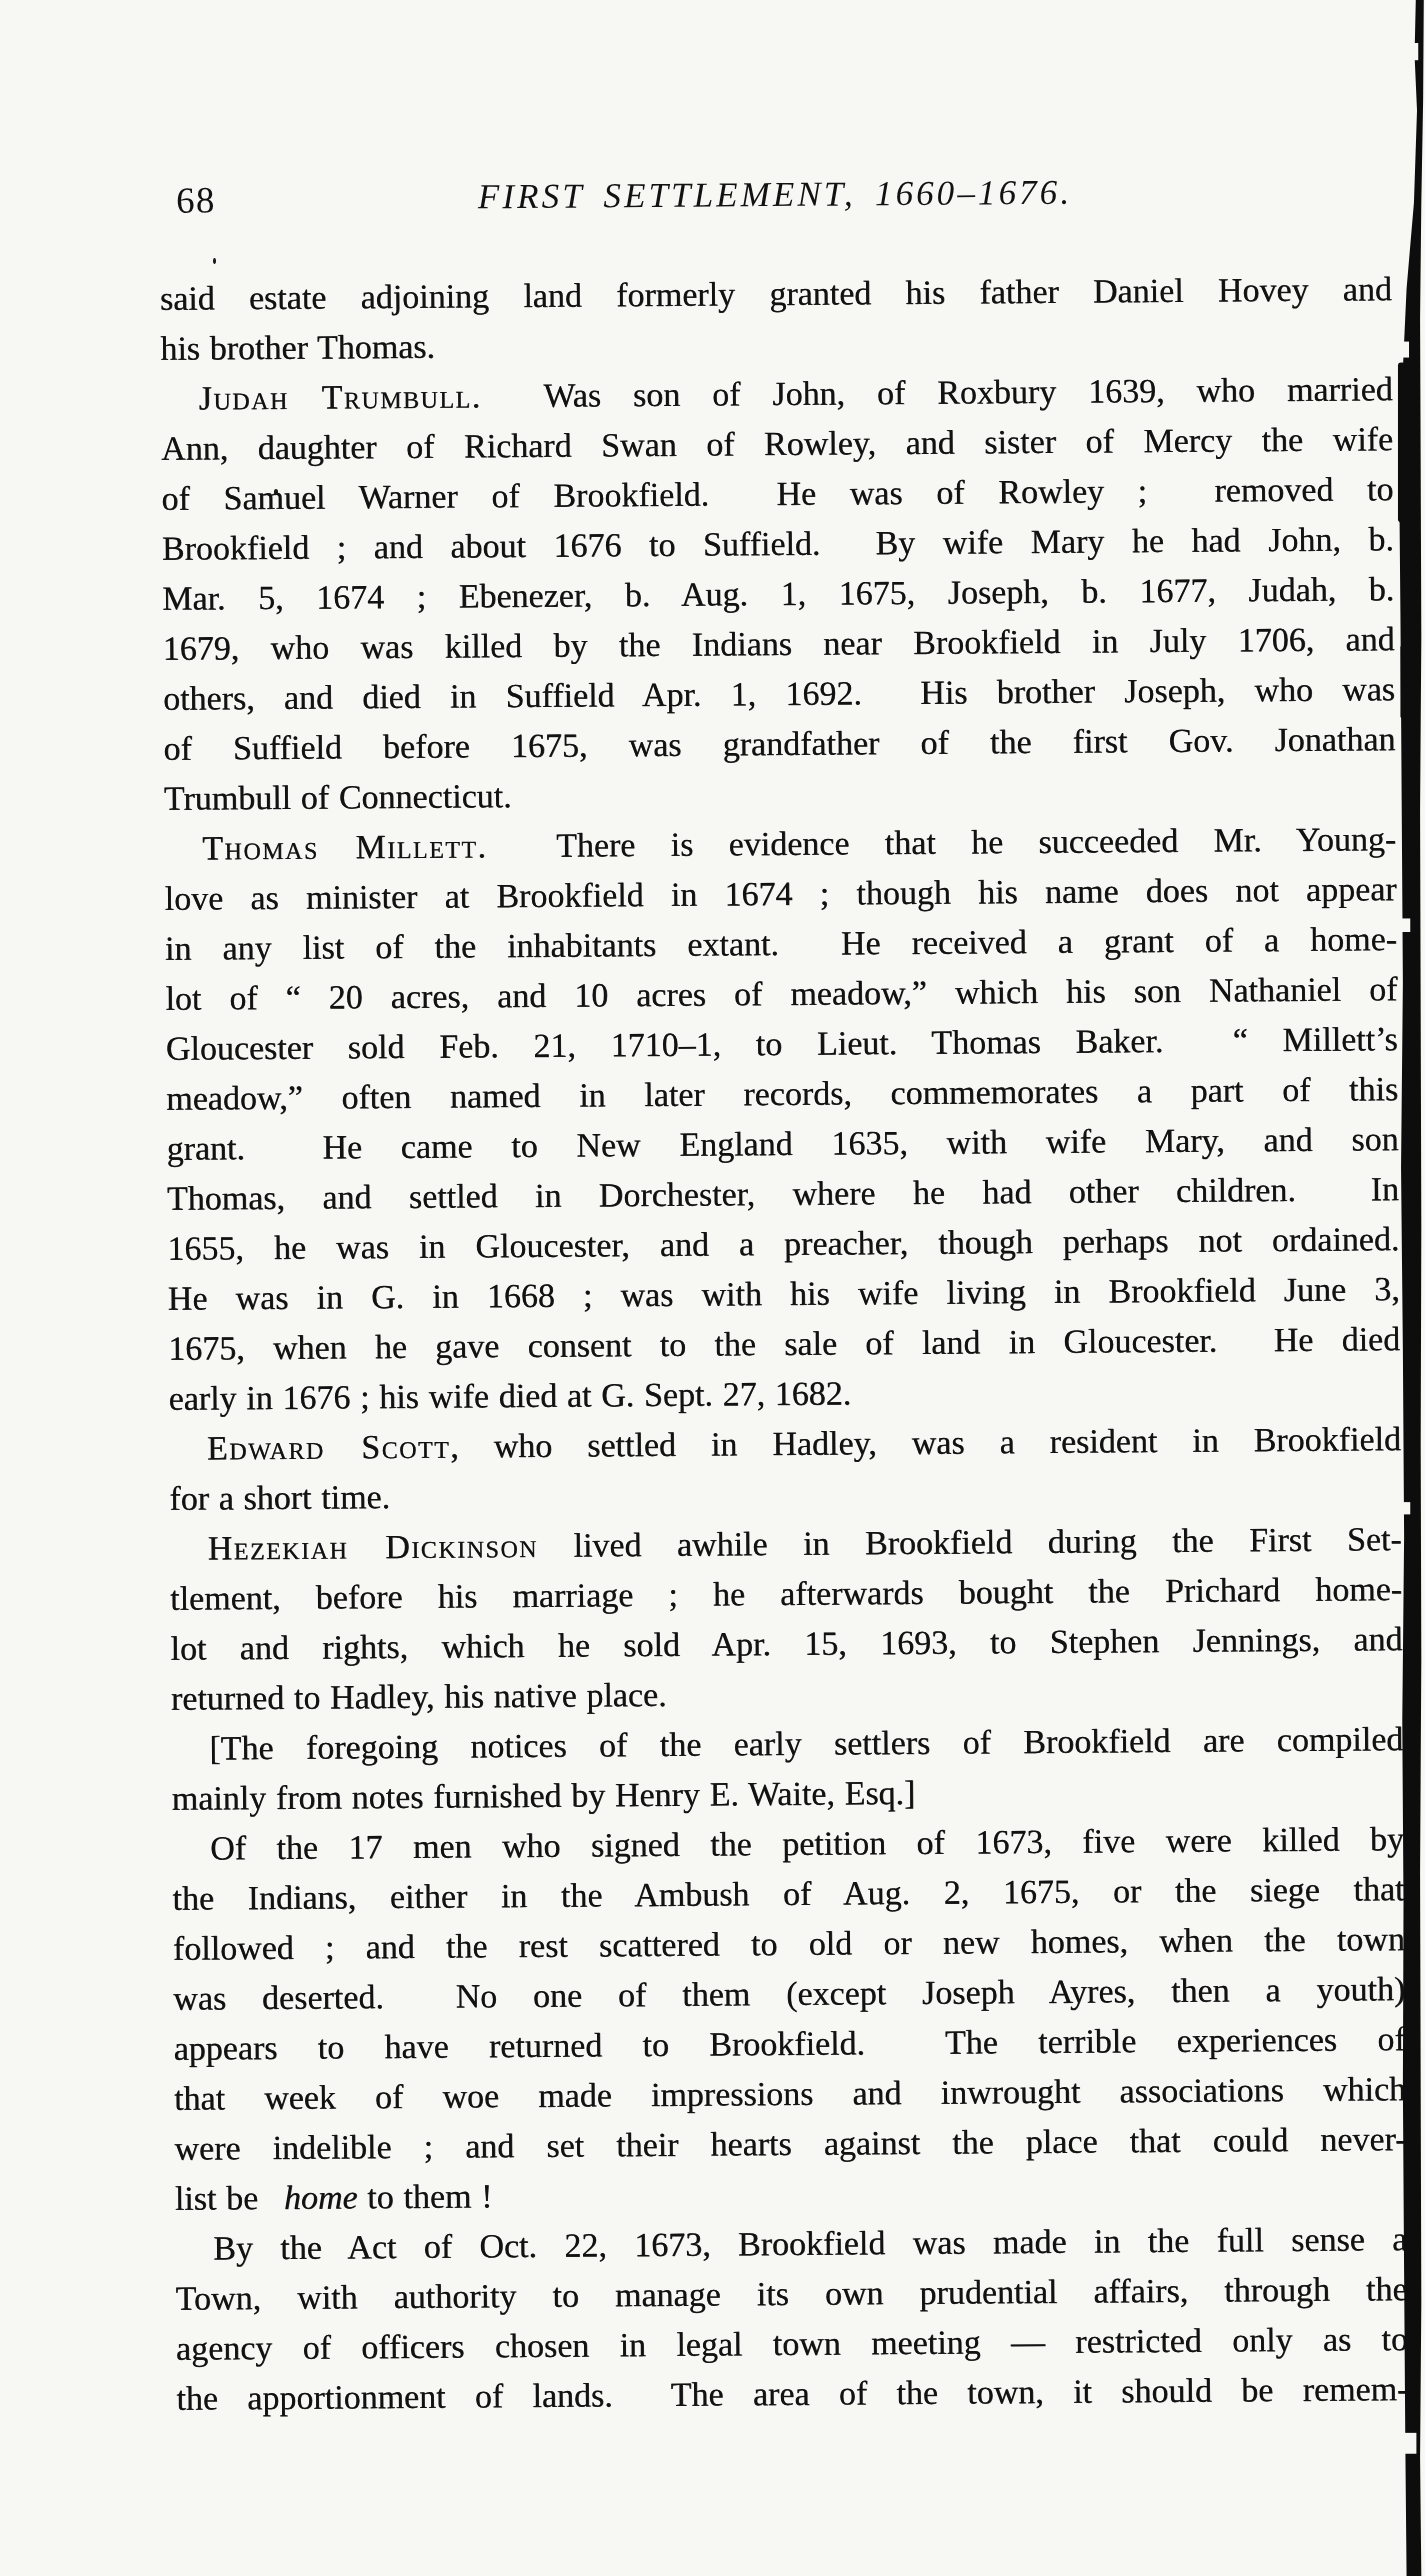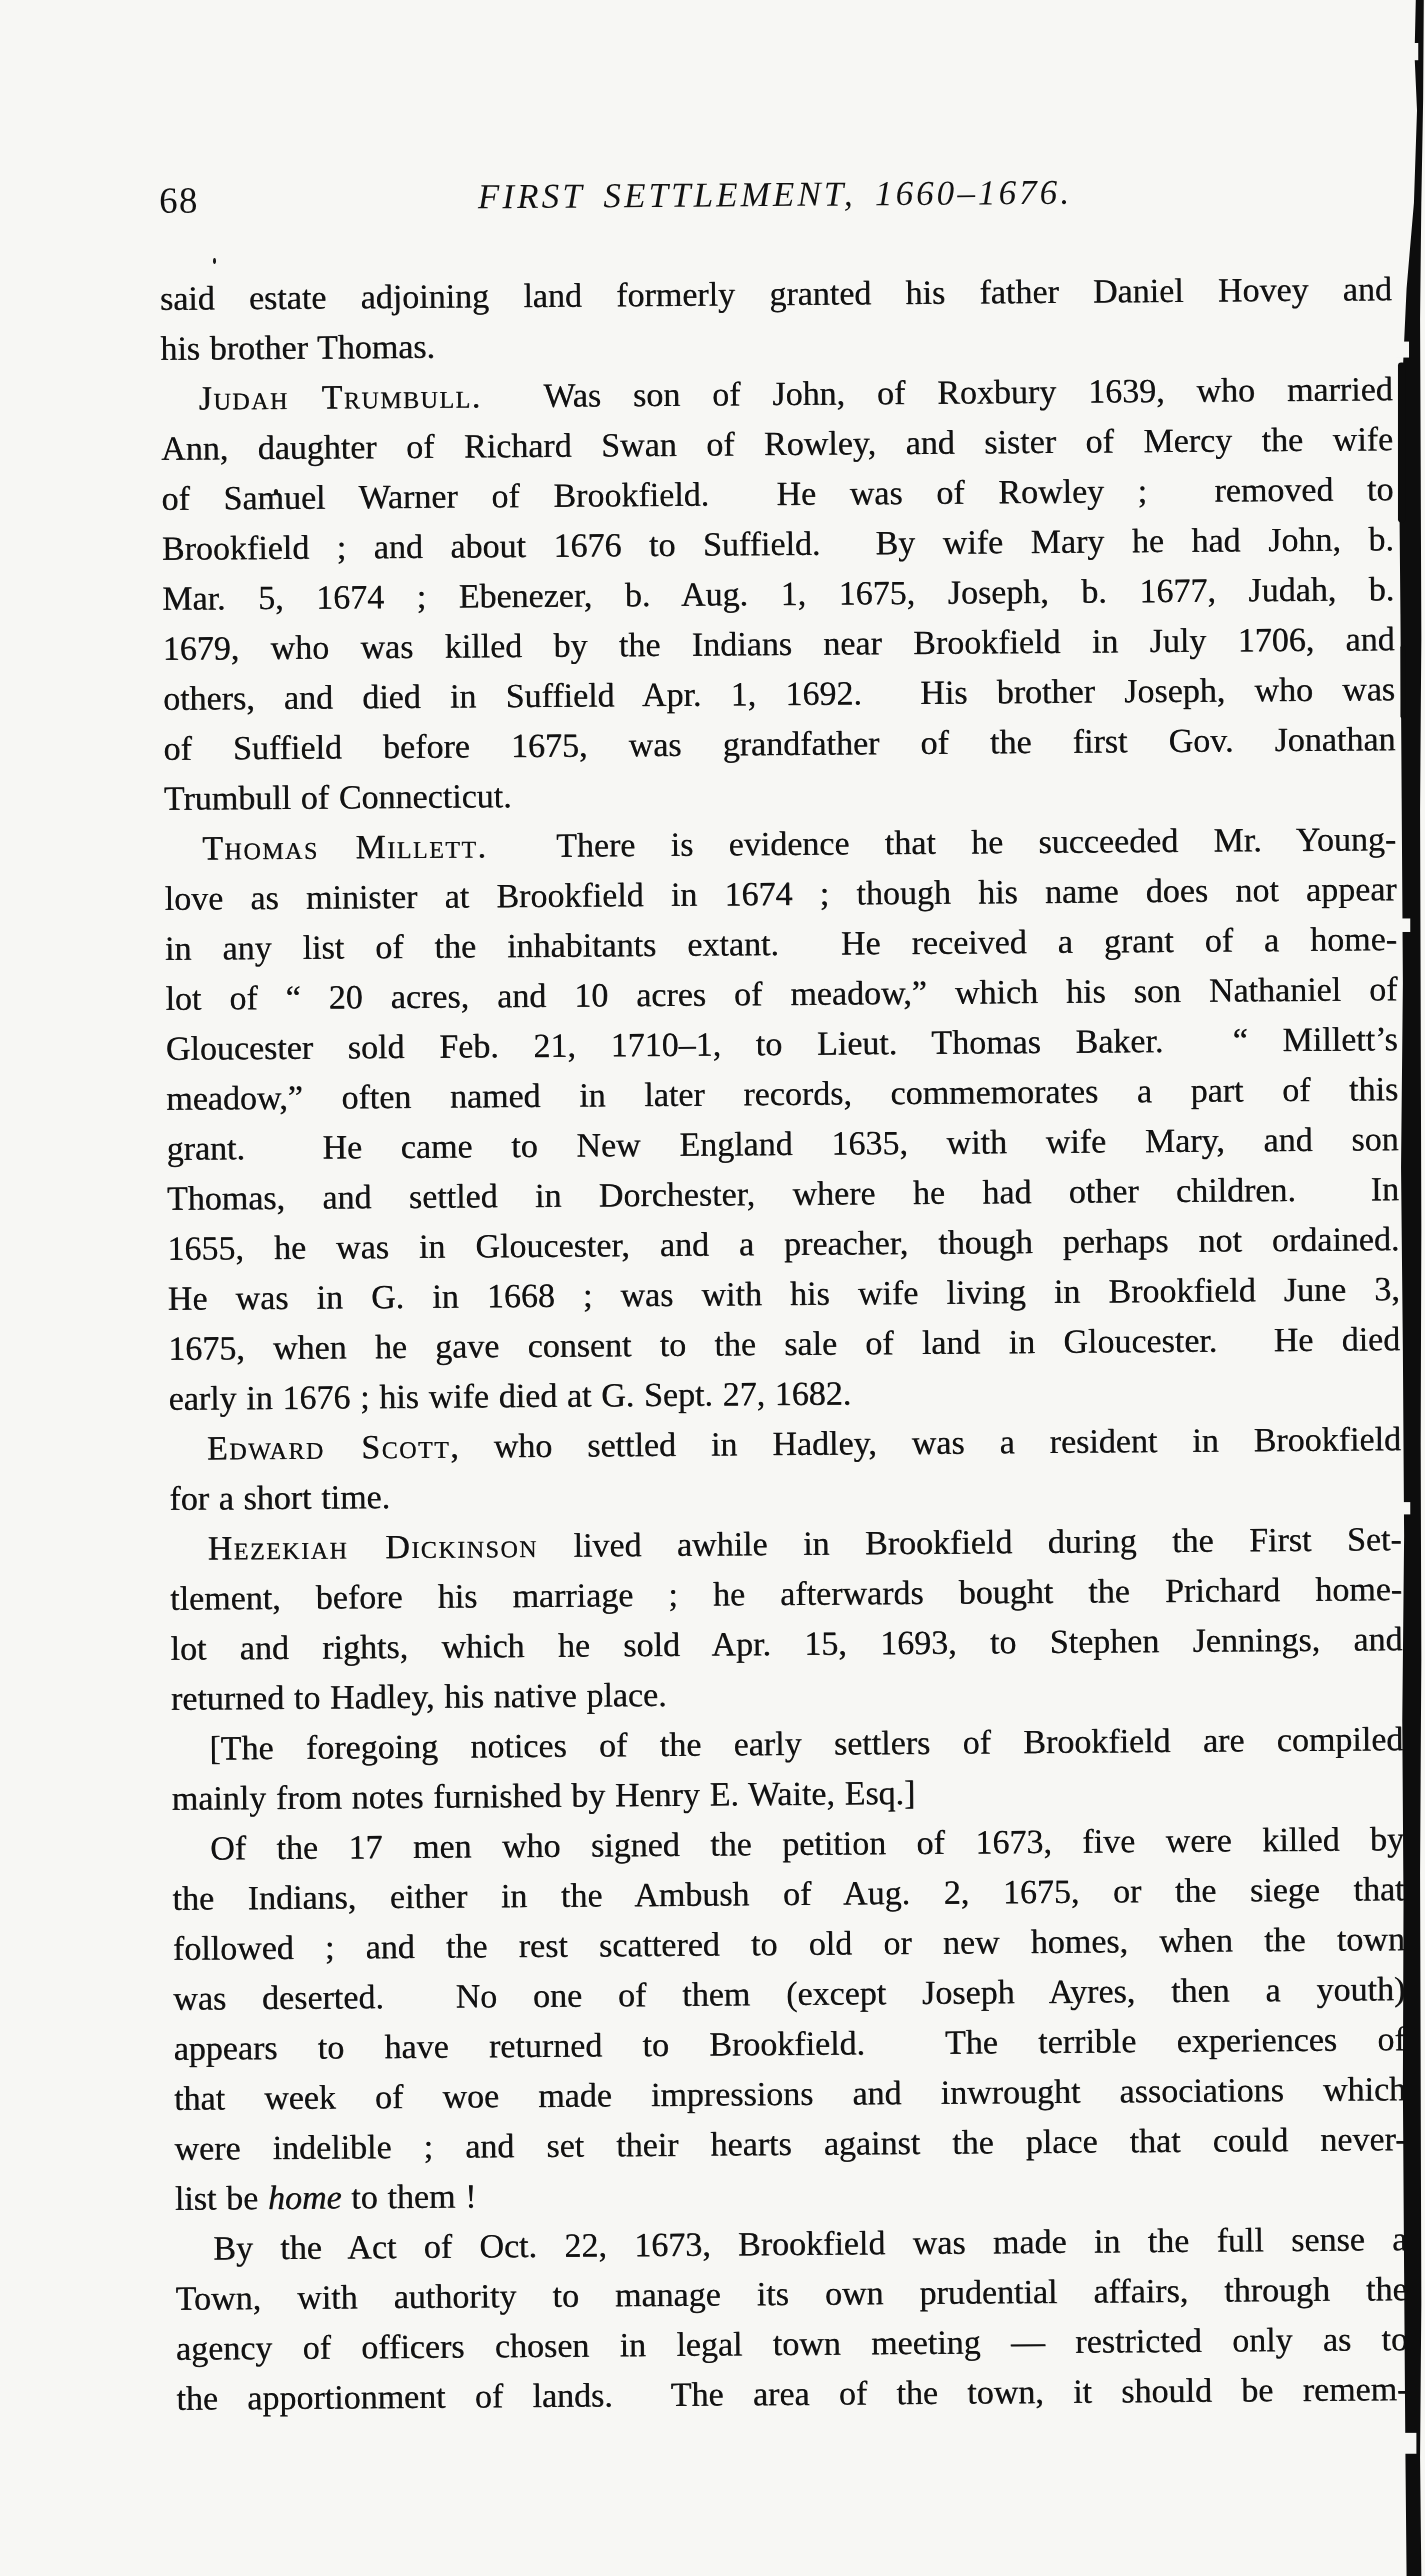--- a/index.html
+++ b/index.html
@@ -22,21 +22,21 @@
     width: 1232px;
     transform: rotate(-0.45deg);
     transform-origin: 50% 40%;
   }
   .header {
     position: relative;
     height: 52px;
   }
   .pagenum {
     position: absolute;
-    left: 0; top: 1.2px;
+    left: 17px; top: 1.2px;
     font-size: 37px;
     line-height: 43px;
     letter-spacing: 1.2px;
   }
   .title {
     display: block;
     text-align: center;
     font-style: italic;
     font-size: 35px;
     line-height: 43px;
@@ -61,21 +61,21 @@
   .line.last {
     text-align-last: left;
   }
   .line.indent {
     text-indent: 38px;
   }
   .sc {
     font-variant: small-caps;
     letter-spacing: 1.5px;
   }
-  .it { font-style: italic; }
+  .it { font-style: italic; margin-left: 16px; }
   .binding {
     position: absolute;
     top: 0; right: 0;
     width: 43px; height: 2576px;
     pointer-events: none;
   }
   .speck {
     position: absolute;
     background: #1a1a1a;
     border-radius: 50%;

